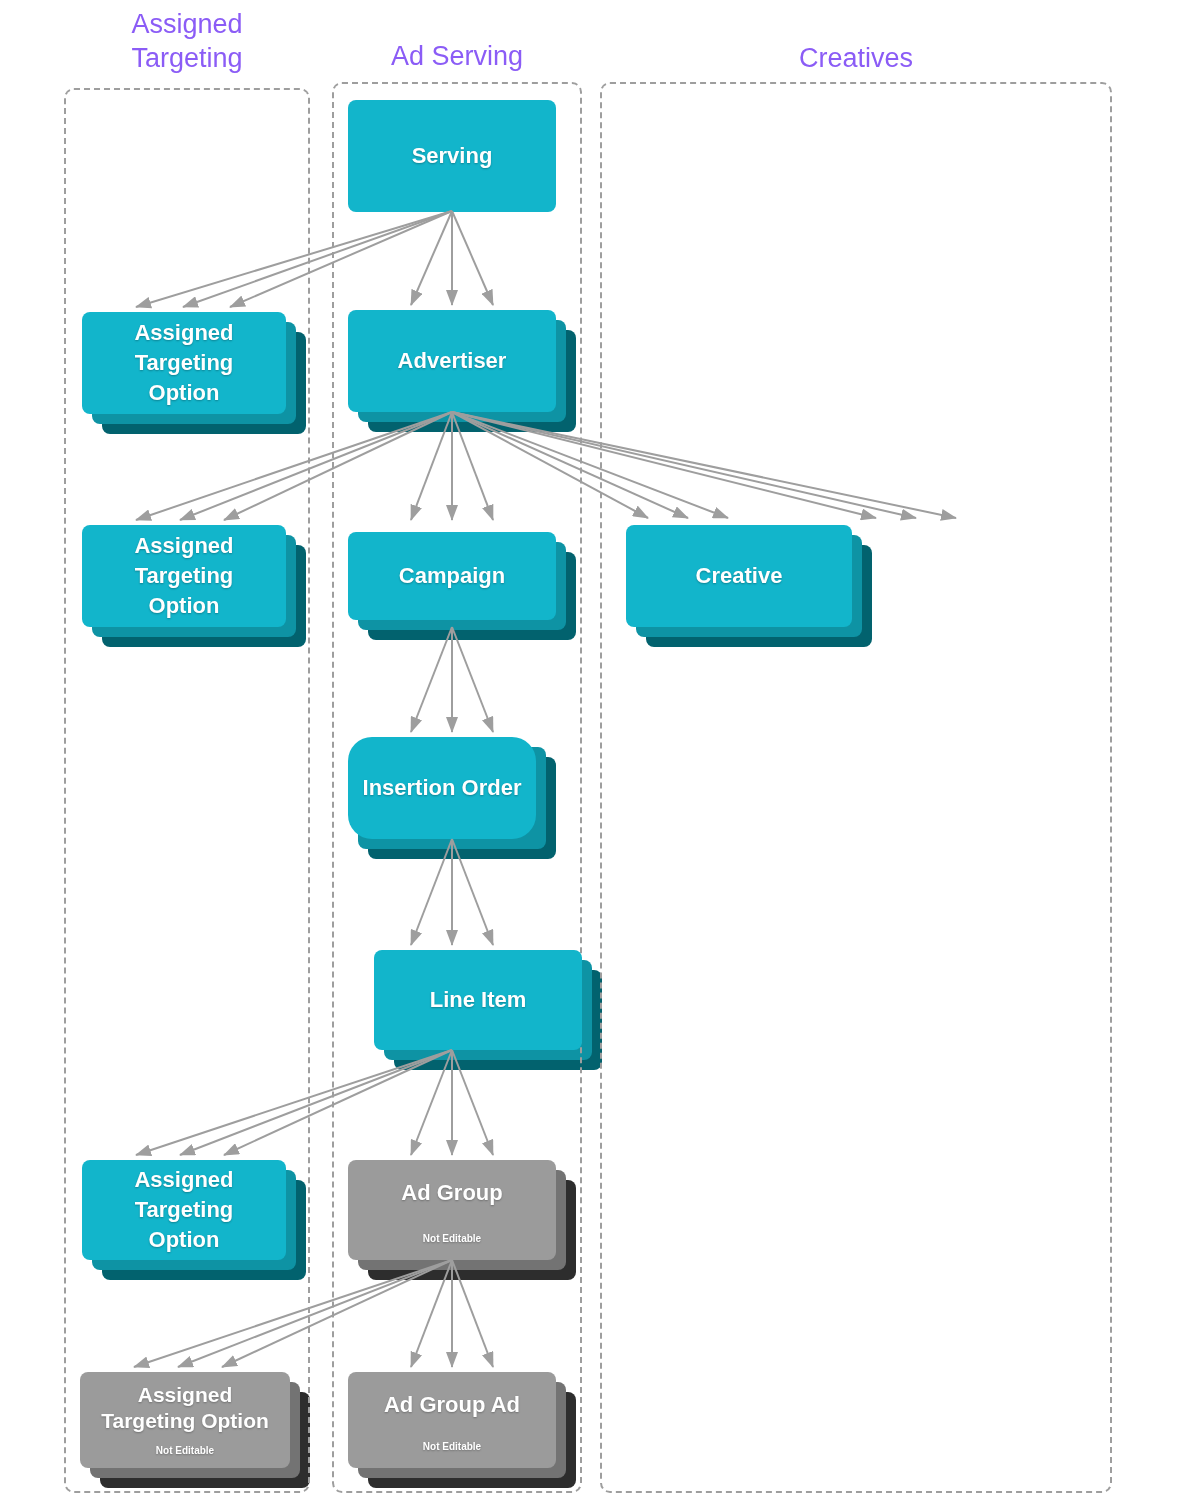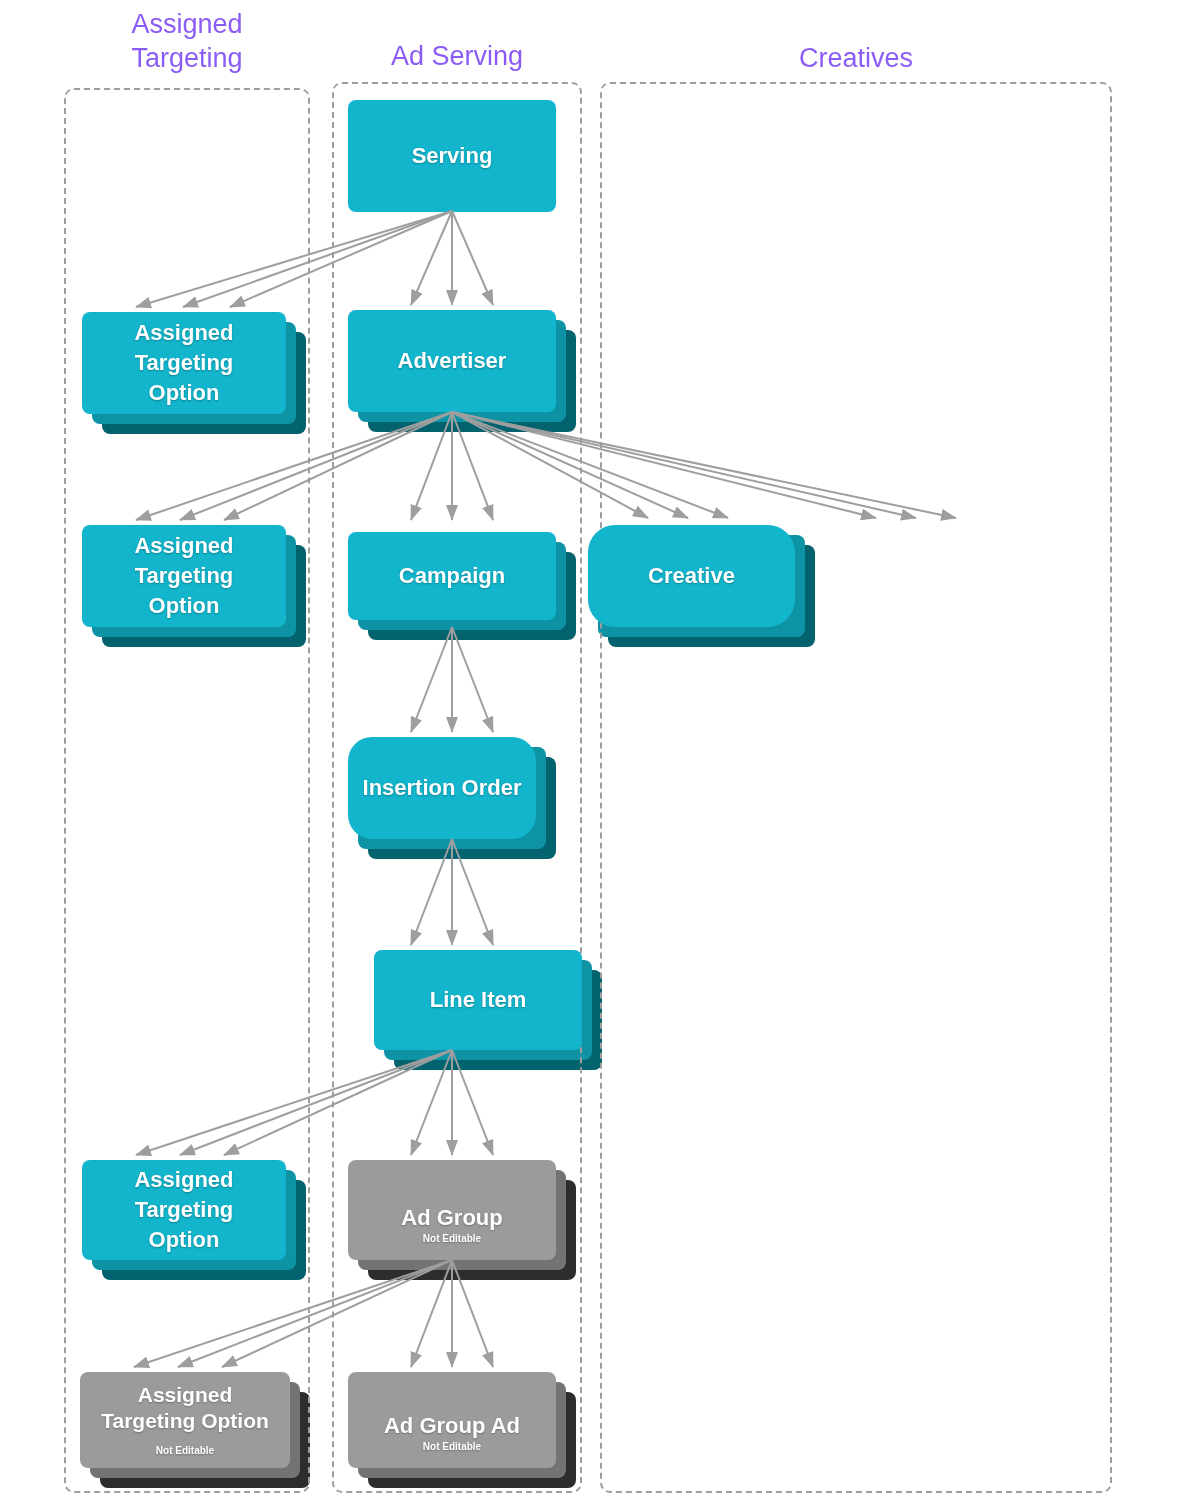--- a/index.html
+++ b/index.html
@@ -55,21 +55,21 @@
     position:absolute;
     border-radius:8px;
   }
   .stacked::before{left:10px;top:10px;right:-10px;bottom:-10px;z-index:-1;}
   .stacked::after{left:20px;top:20px;right:-20px;bottom:-20px;z-index:-2;}
   .cyan.stacked::before{background:#0e93a4;}
   .cyan.stacked::after{background:#02626e;}
   .gray.stacked::before{background:#737373;}
   .gray.stacked::after{background:#2d2d2d;}
   .narrow-text{padding:0 30px;}
-  .two-line{justify-content:flex-end;padding:18px 8px 16px 8px;}
+  .two-line{justify-content:space-between;padding:18px 8px 16px 8px;}
   .two-line-tight{justify-content:space-between;padding:10px 8px 12px 8px;}
   .arrow-layer{
     position:absolute;left:0;top:0;z-index:5;pointer-events:none;
   }
 </style>
 </head>
 <body>
 
 <div class="canvas">
 
@@ -94,21 +94,21 @@
   </div>
 
   <div class="box cyan stacked narrow-text" style="left:82px;top:525px;width:204px;height:102px;">
     <span class="box-label">Assigned Targeting Option</span>
   </div>
 
   <div class="box cyan stacked" style="left:348px;top:532px;width:208px;height:88px;">
     <span class="box-label">Campaign</span>
   </div>
 
-  <div class="box cyan stacked" style="left:588px;top:525px;width:207px;height:102px;border-radius:27px;">
+  <div class="box cyan stacked" style="left:626px;top:525px;width:226px;height:102px;">
     <span class="box-label">Creative</span>
   </div>
 
 
   <div class="box cyan stacked" style="left:348px;top:737px;width:188px;height:102px;border-radius:24px;">
     <span class="box-label">Insertion Order</span>
   </div>
 
   <div class="box cyan stacked" style="left:348px;top:950px;width:208px;height:100px;margin-left:26px;">
     <span class="box-label">Line Item</span>

